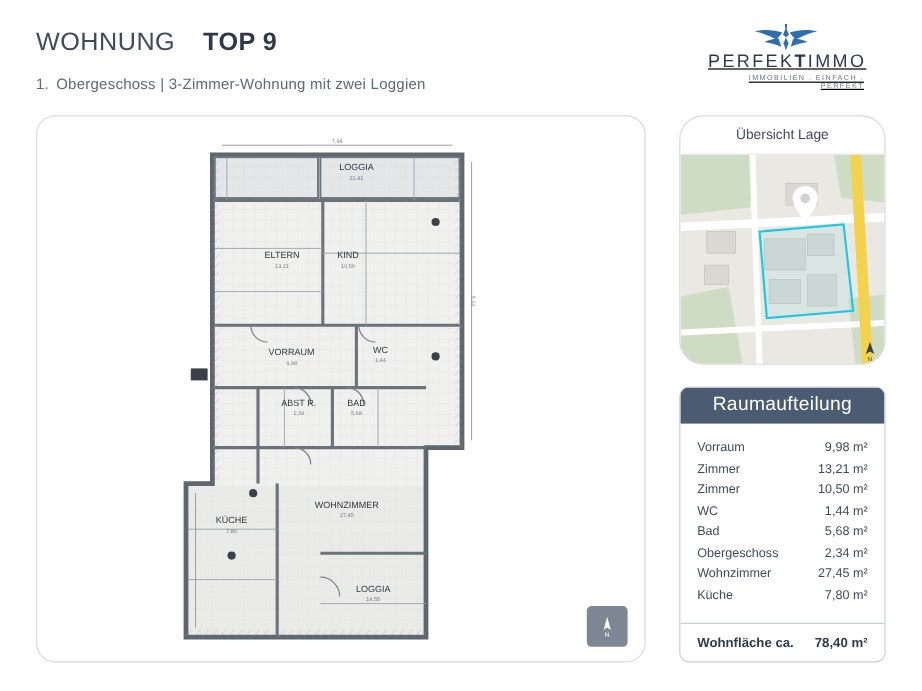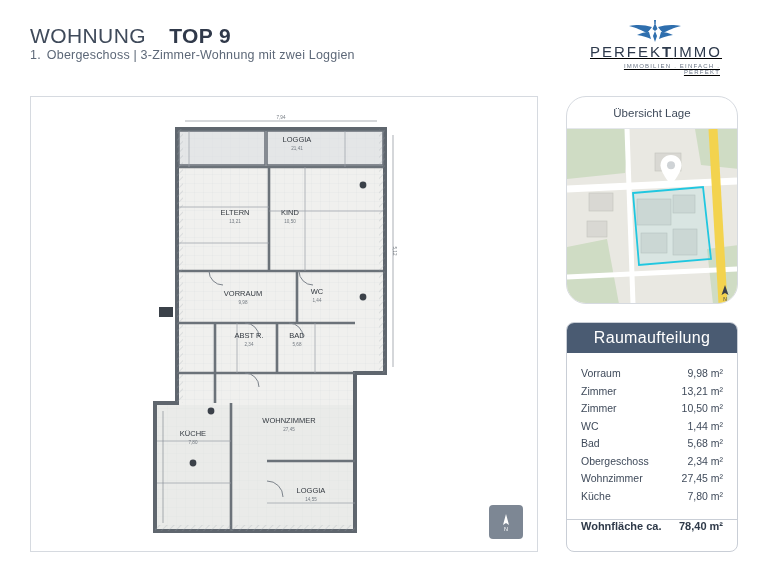--- a/index.html
+++ b/index.html
@@ -12,21 +12,21 @@
   .page { position: relative; width: 768px; height: 576px; }
 
   
   .header { position: absolute; left: 30px; top: 24px; }
   .title {
     font-size: 21px; color: #3f4a5a; letter-spacing: .4px;
     font-weight: 400;
   }
   .title b { font-weight: bold; color: #30394a; margin-left: 17px; }
   .subtitle {
-    margin-top: 0;
+    margin-top: 15px;
     font-size: 12.5px; color: #5d6878; letter-spacing: .2px;
   }
   .subtitle .num { margin-right: 6px; }
 
   
   .logo { position: absolute; right: 48px; top: 18px; width: 130px; text-align: right; text-decoration: underline; }
   .logo-mark { height: 26px; display:flex; align-items:flex-end; justify-content:center; }
   .logo-name {
     font-size: 15px; letter-spacing: 2px; color: #2e3a4c; line-height: 1.05;
     font-weight: 300;
@@ -34,21 +34,21 @@
   .logo-name b { font-weight: bold; }
   .logo-sub {
     margin-top: 3px;
     font-size: 6px; letter-spacing: 1.2px; color: #6b7686;
   }
 
   
   .plan-card {
     position: absolute; left: 30px; top: 96px;
     width: 508px; height: 456px;
-    border: 1px solid #d6dae0; border-radius: 0;
+    border: 1px solid #d6dae0; border-radius: 16px;
     background: #fff; overflow: hidden;
   }
   .plan-wrap {
     position: absolute; left: 118px; top: 14px;
     width: 272px; height: 430px;
   }
   .compass {
     position: absolute; right: 14px; bottom: 12px;
     width: 34px; height: 34px; border-radius: 4px;
     background: #7d8794;
@@ -84,21 +84,21 @@
   .rooms-list { padding: 12px 14px 6px 14px; }
   .room-row {
     display: flex; justify-content: space-between;
     font-size: 10.5px; color: #3f4a5a;
     line-height: 17.5px;
   }
   .room-row .val { font-variant-numeric: tabular-nums; }
   .rooms-total {
     position: absolute; left: 0; bottom: 0; width: 100%;
     border-top: 1px solid #c9ced6;
-    height: 32px; display: flex; justify-content: space-between;
+    height: 32px; display: flex; align-items: center; justify-content: space-between;
     padding: 0 14px;
     font-size: 11px; color: #2f3a49; font-weight: bold;
   }
 
   svg { display: block; }
 </style>
 </head>
 <body>
 
 <div class="page">

